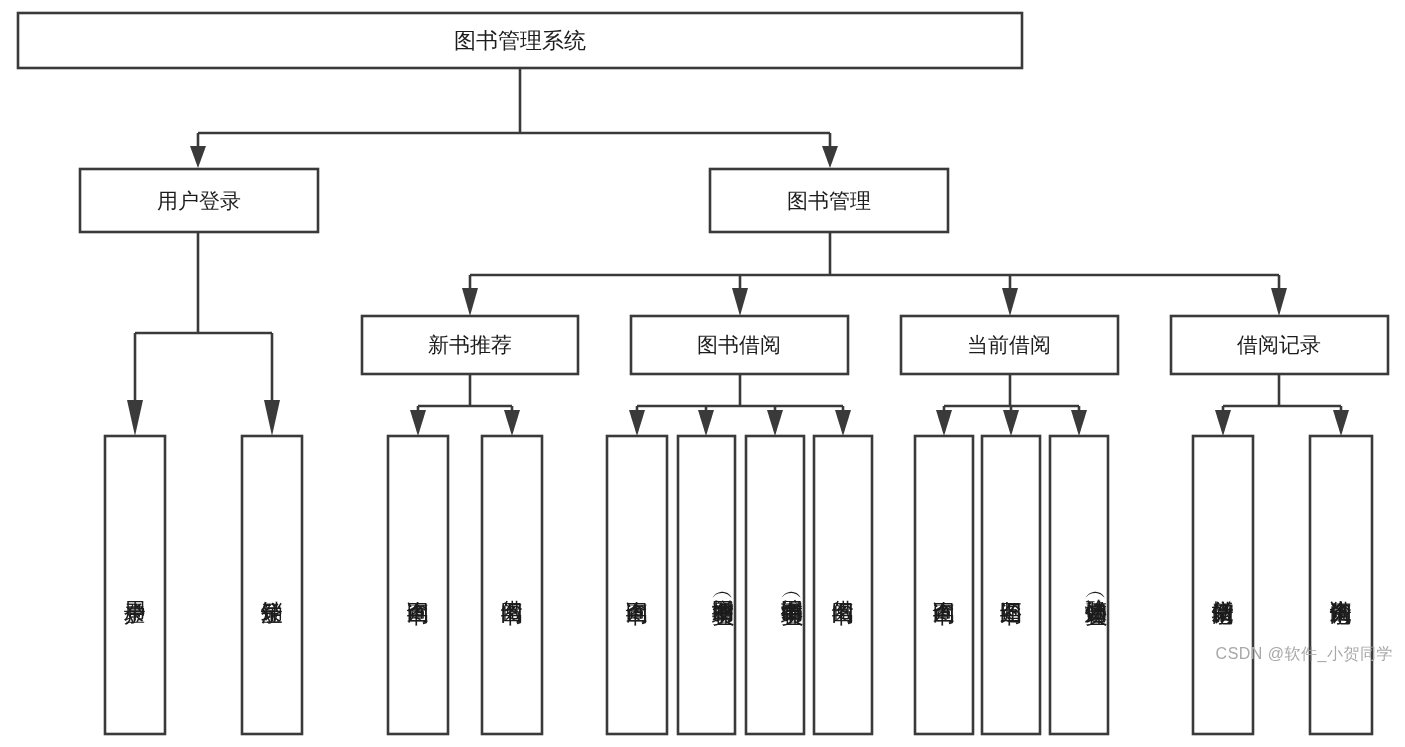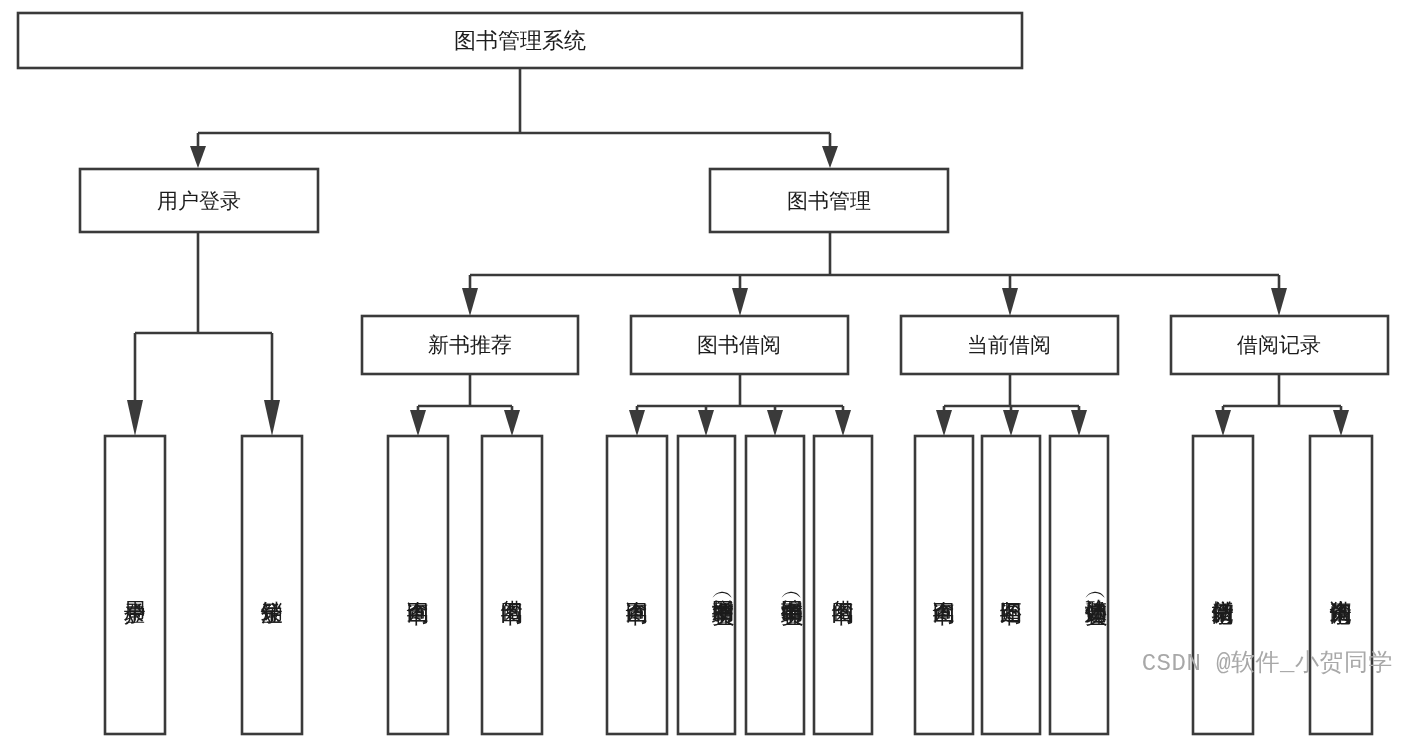--- a/index.html
+++ b/index.html
@@ -71,23 +71,23 @@
     display: flex;
     align-items: center;
     justify-content: center;
     text-align: center;
     pointer-events: none;
     user-select: none;
   }
   #watermark {
     position: absolute;
     right: 12px;
-    bottom: 6px;
-    font-family: Liberation Mono, monospace;
-    font-size: 24px;
+    bottom: 19px;
+    font-family: Liberation Sans, sans-serif;
+    font-size: 16px;
     color: #a8a8a8;
     letter-spacing: 0.5px;
     white-space: nowrap;
   }
 </style>
 </head>
 <body>
 
 <div id="diagram-root">
 

